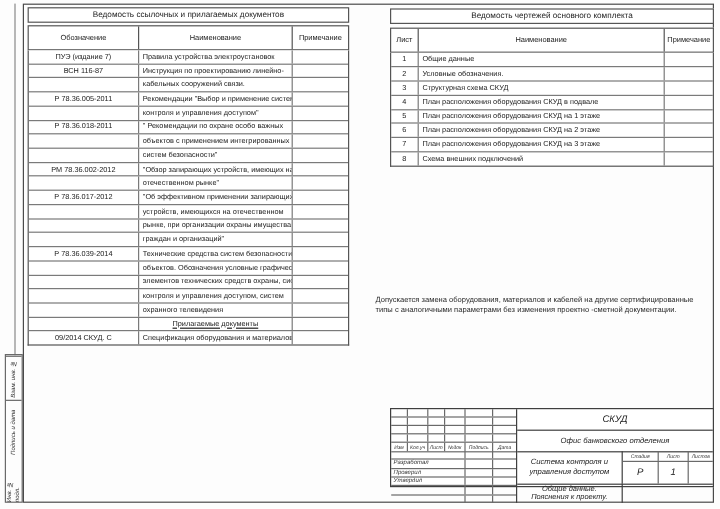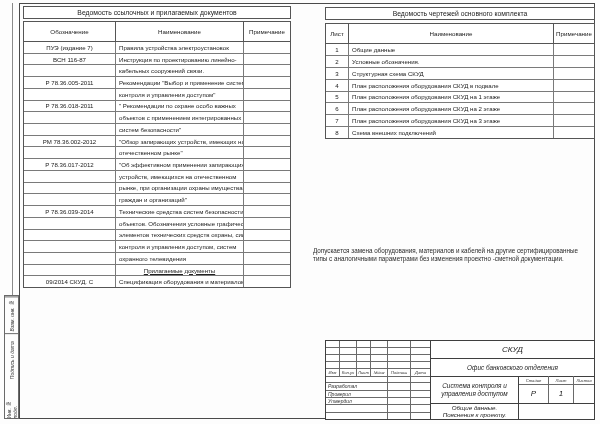--- a/index.html
+++ b/index.html
@@ -25,21 +25,21 @@
   .lt-name{width:128px;padding-left:3px;}
   .lt-note{flex:1;}
   .sec{justify-content:center;padding-left:0;text-decoration:underline;}
   
   .rt-sheet{width:23px;justify-content:center;}
   .rt-name{width:205px;padding-left:3px;}
   .rt-note{flex:1;}
   
   .note{position:absolute;left:313px;top:247px;width:286px;font-size:6.3px;line-height:7.6px;color:#2a2a2a;}
   
-  .tblock{position:absolute;left:325px;top:340px;width:270px;height:80px;border:1px solid #3f3f3f;box-sizing:border-box;background:#fff;}
+  .tblock{position:absolute;left:325px;top:340px;width:270px;height:66px;border:1px solid #3f3f3f;box-sizing:border-box;background:#fff;}
   .tb-left{position:absolute;left:0;top:0;width:105px;height:78px;border-right:1px solid #3f3f3f;box-sizing:border-box;}
   .rev-rows{position:absolute;left:0;top:0;right:0;height:28px;display:flex;flex-direction:column;}
   .rev-row{flex:1;display:flex;border-bottom:1px solid #6a6a6a;}
   .rev-cell{border-right:1px solid #6a6a6a;box-sizing:border-box;}
   .rev-cell:last-child{border-right:none;}
   .rw0{width:14px}.rw1{width:17px}.rw2{width:14px}.rw3{width:17px}.rw4{width:23px}.rw5{flex:1}
   .rev-header{position:absolute;left:0;top:28px;right:0;height:7px;display:flex;border-bottom:1px solid #6a6a6a;}
   .rev-hcell{display:flex;align-items:center;justify-content:center;font-size:4.2px;font-style:italic;color:#333;border-right:1px solid #6a6a6a;box-sizing:border-box;overflow:hidden;}
   .rev-hcell:last-child{border-right:none;}
   .sig-rows{position:absolute;left:0;top:35px;bottom:0;right:0;display:flex;flex-direction:column;}

